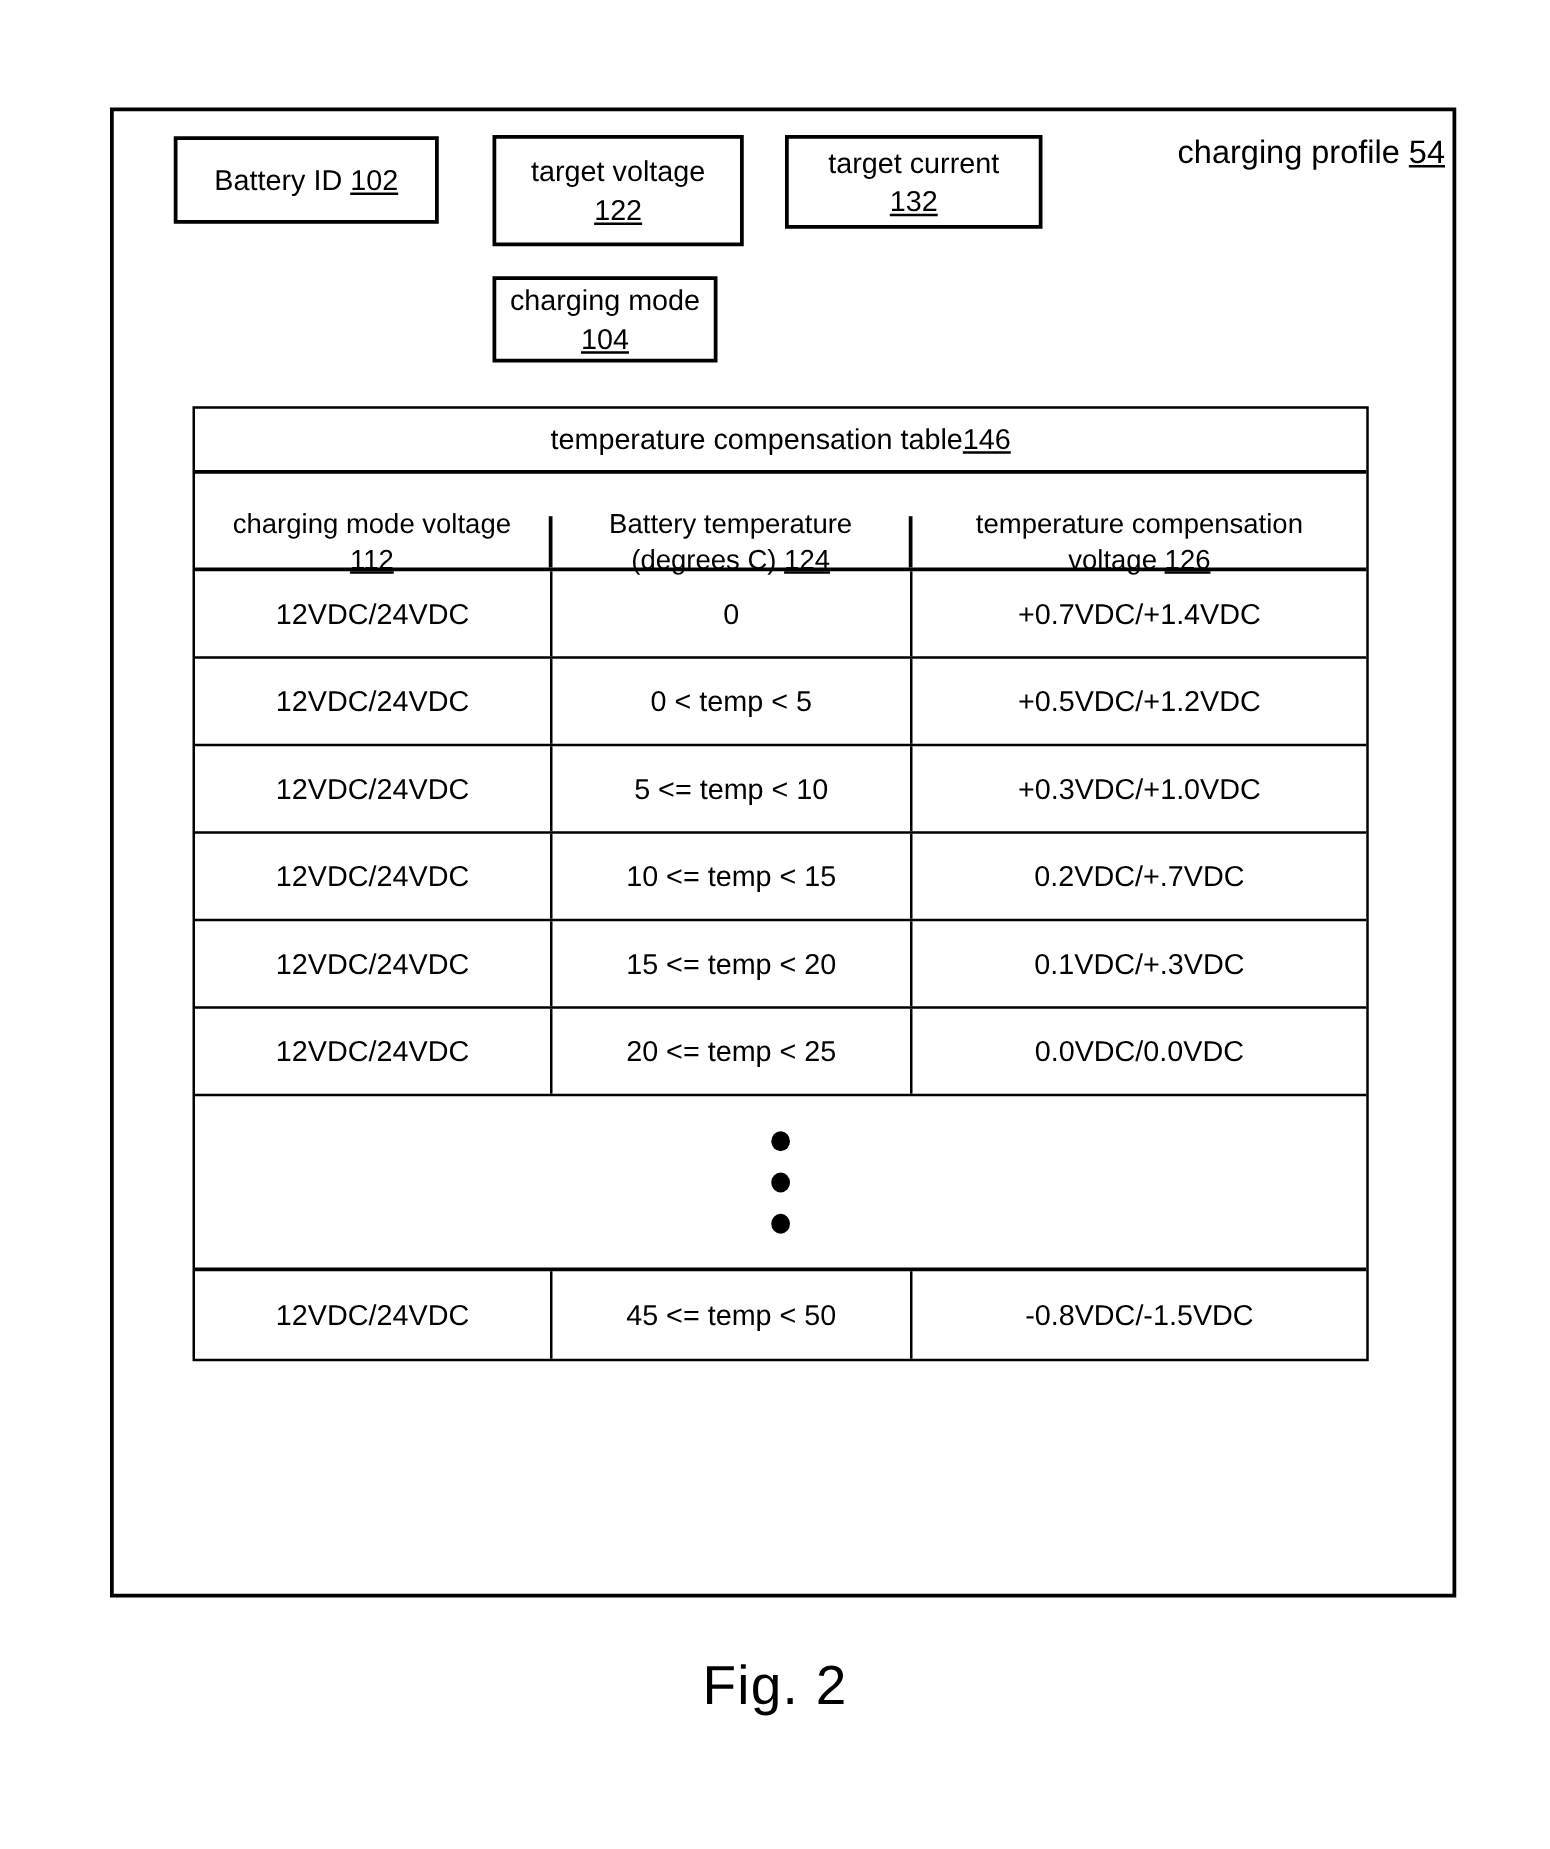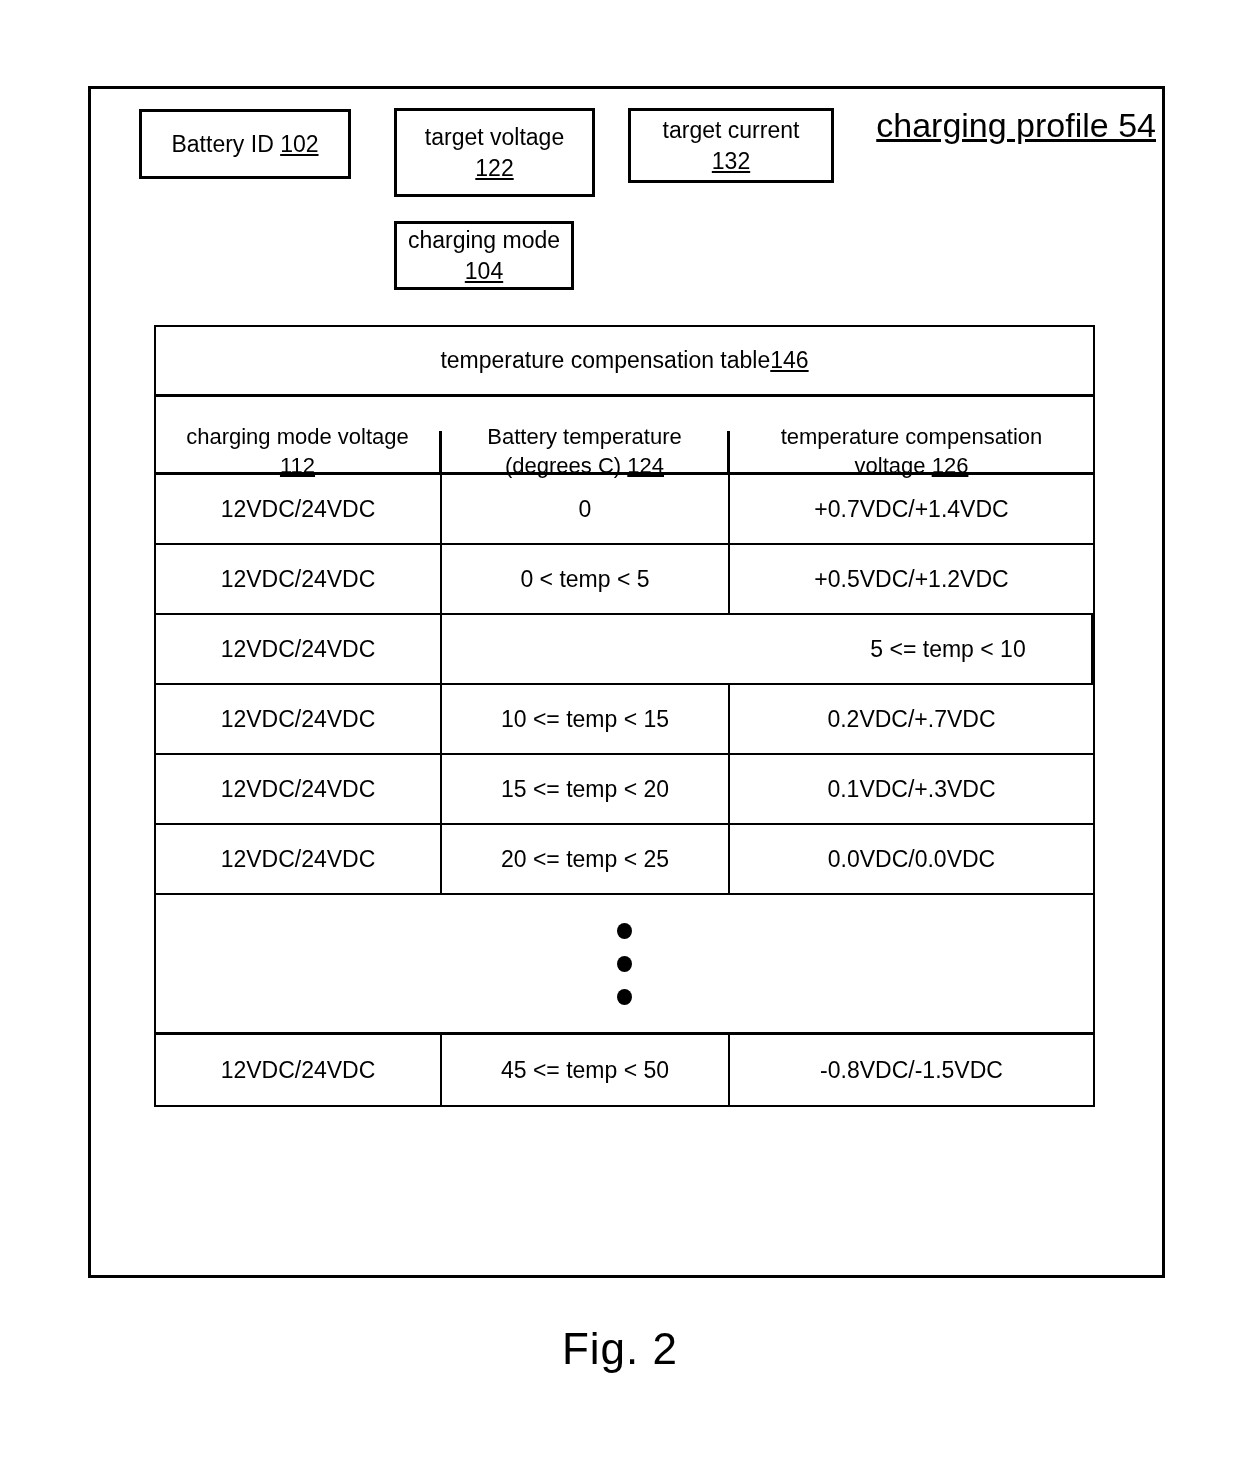--- a/index.html
+++ b/index.html
@@ -49,38 +49,37 @@
   #box-battery-id   { left: 48px;  top: 20px;  width: 212px; height: 70px; }
   #box-target-voltage { left: 303px; top: 19px;  width: 201px; height: 89px; }
   #box-target-current { left: 537px; top: 19px;  width: 206px; height: 75px; }
   #box-charging-mode  { left: 303px; top: 132px; width: 180px; height: 69px; }
 
   
   #charging-profile-label {
     position: absolute;
     right: 6px;
     top: 17px;
-    font-size: 34px;
+    font-size: 26px;
     white-space: nowrap;
-    text-decoration: underline;
   }
   #charging-profile-label .ref { text-decoration: underline; }
 
   
   #temp-comp-table {
     position: absolute;
     left: 63px;
     top: 236px;
     width: 941px;
     box-sizing: border-box;
     border: 2px solid #000;
     background: #fff;
   }
   .tbl-title-row {
-    height: 70px;
+    height: 52px;
     display: flex;
     align-items: center;
     justify-content: center;
     font-size: 23px;
     border-bottom: 3px solid #000;
     box-sizing: border-box;
   }
   .tbl-title-row .ref { text-decoration: underline; }
 
   .tbl-header-row {
@@ -218,20 +217,21 @@
 
     <div class="tbl-row">
       <div class="cell col-1">12VDC/24VDC</div>
       <div class="cell col-2">0 &lt; temp &lt; 5</div>
       <div class="cell col-3">+0.5VDC/+1.2VDC</div>
     </div>
 
     <div class="tbl-row">
       <div class="cell col-1">12VDC/24VDC</div>
       <div class="cell col-2">5 &lt;= temp &lt; 10</div>
+      <div class="cell col-3">+0.3VDC/+1.0VDC</div>
     </div>
 
     <div class="tbl-row">
       <div class="cell col-1">12VDC/24VDC</div>
       <div class="cell col-2">10 &lt;= temp &lt; 15</div>
       <div class="cell col-3">0.2VDC/+.7VDC</div>
     </div>
 
     <div class="tbl-row">
       <div class="cell col-1">12VDC/24VDC</div>

